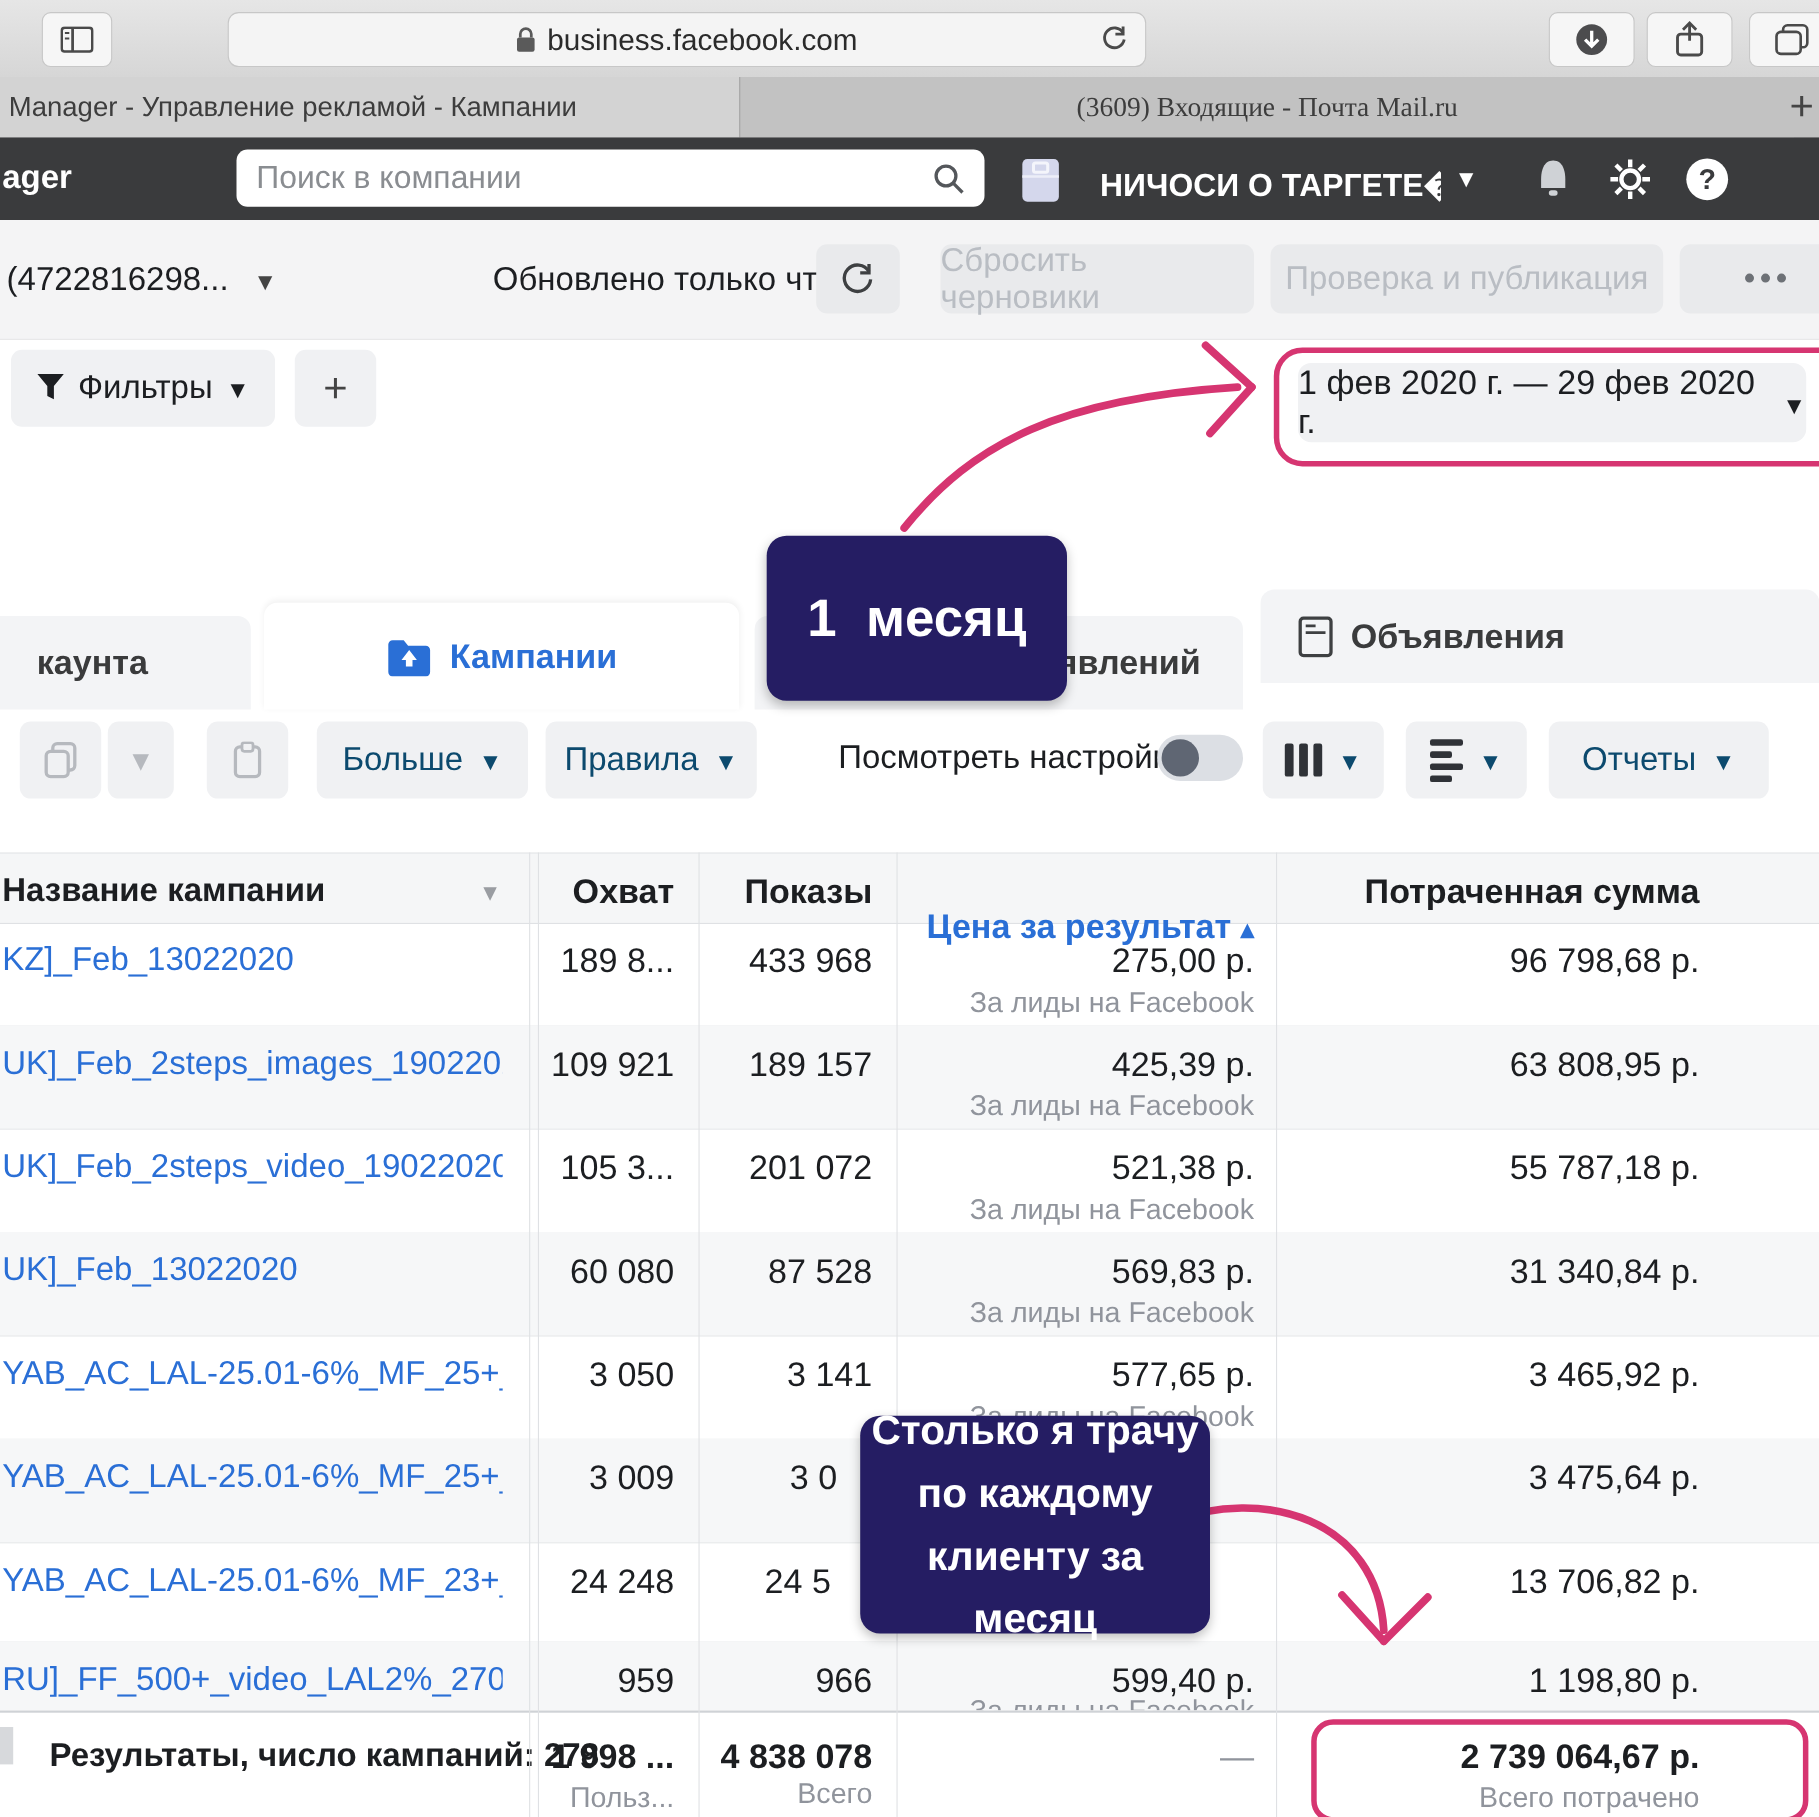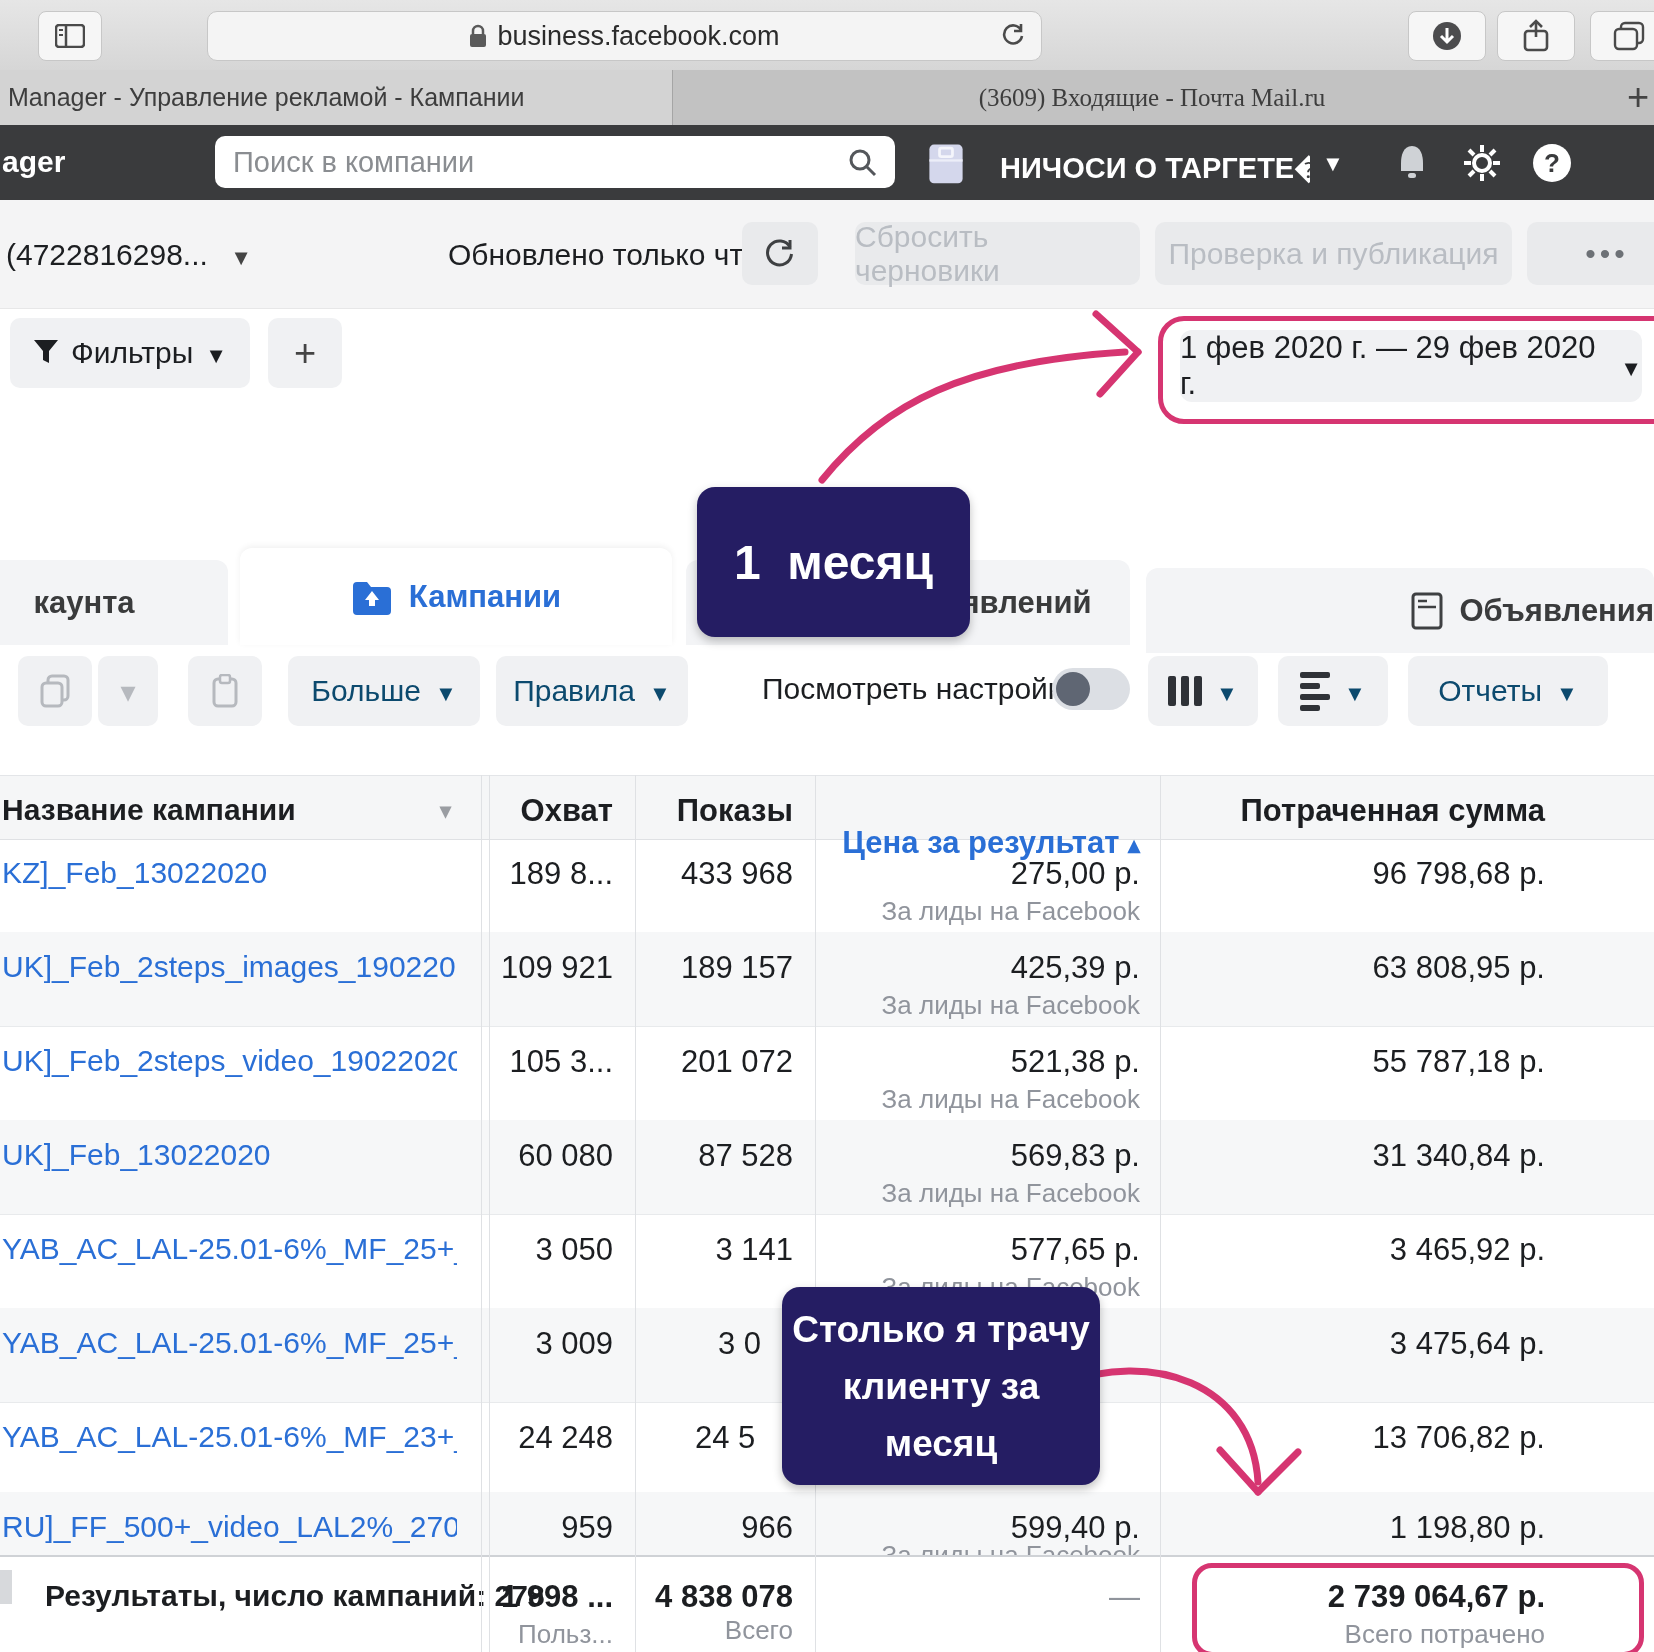--- a/index.html
+++ b/index.html
@@ -252,21 +252,21 @@
     <svg width="36" height="36" viewBox="0 0 36 36">
       <g fill="none" stroke="#3e4042" stroke-width="3">
         <rect x="2" y="2" width="13" height="13"></rect>
           <rect x="21" y="2" width="13" height="13"></rect>
         <rect x="2" y="21" width="13" height="13"></rect>
           <rect x="21" y="21" width="13" height="13"></rect>
       </g>
     </svg>
     <span>Группы объявлений</span>
   </div>
-  <div class="ttab" style="left:1146px;top:568px;width:508px;height:85px;justify-content:flex-end;padding-left:34px;box-sizing:border-box;">
+  <div class="ttab" style="left:1146px;top:536px;width:508px;height:85px;justify-content:flex-start;padding-left:34px;box-sizing:border-box;">
     <svg width="32" height="38" viewBox="0 0 32 38">
       <rect x="2" y="2" width="28" height="34" rx="3" fill="none" stroke="#3e4042" stroke-width="3"></rect>
       <line x1="7" y1="9" x2="16" y2="9" stroke="#3e4042" stroke-width="2.5"></line>
       <line x1="7" y1="15" x2="25" y2="15" stroke="#3e4042" stroke-width="2.5"></line>
     </svg>
     <span>Объявления</span>
   </div>
 
   <div class="abtn" style="left:18px;width:74px;">
     <svg width="32" height="34" viewBox="0 0 32 34">
@@ -420,18 +420,19 @@
       <path d="M 1258 1492 L 1298 1452"></path>
     </g>
   </svg>
 
   <div class="callout" style="left:697px;top:487px;width:273px;height:150px;font-size:48px;white-space:pre;">
     <span style="white-space:pre;">1  месяц</span>
   </div>
 
   <div class="callout" style="left:782px;top:1287px;width:318px;height:198px;font-size:37px;line-height:57px;">
     <span>Столько я трачу</span>
+    <span>по каждому</span>
     <span>клиенту за месяц</span>
   </div>
 
   <div class="pink-box2"></div>
 
 </div>
 
 </body></html>

